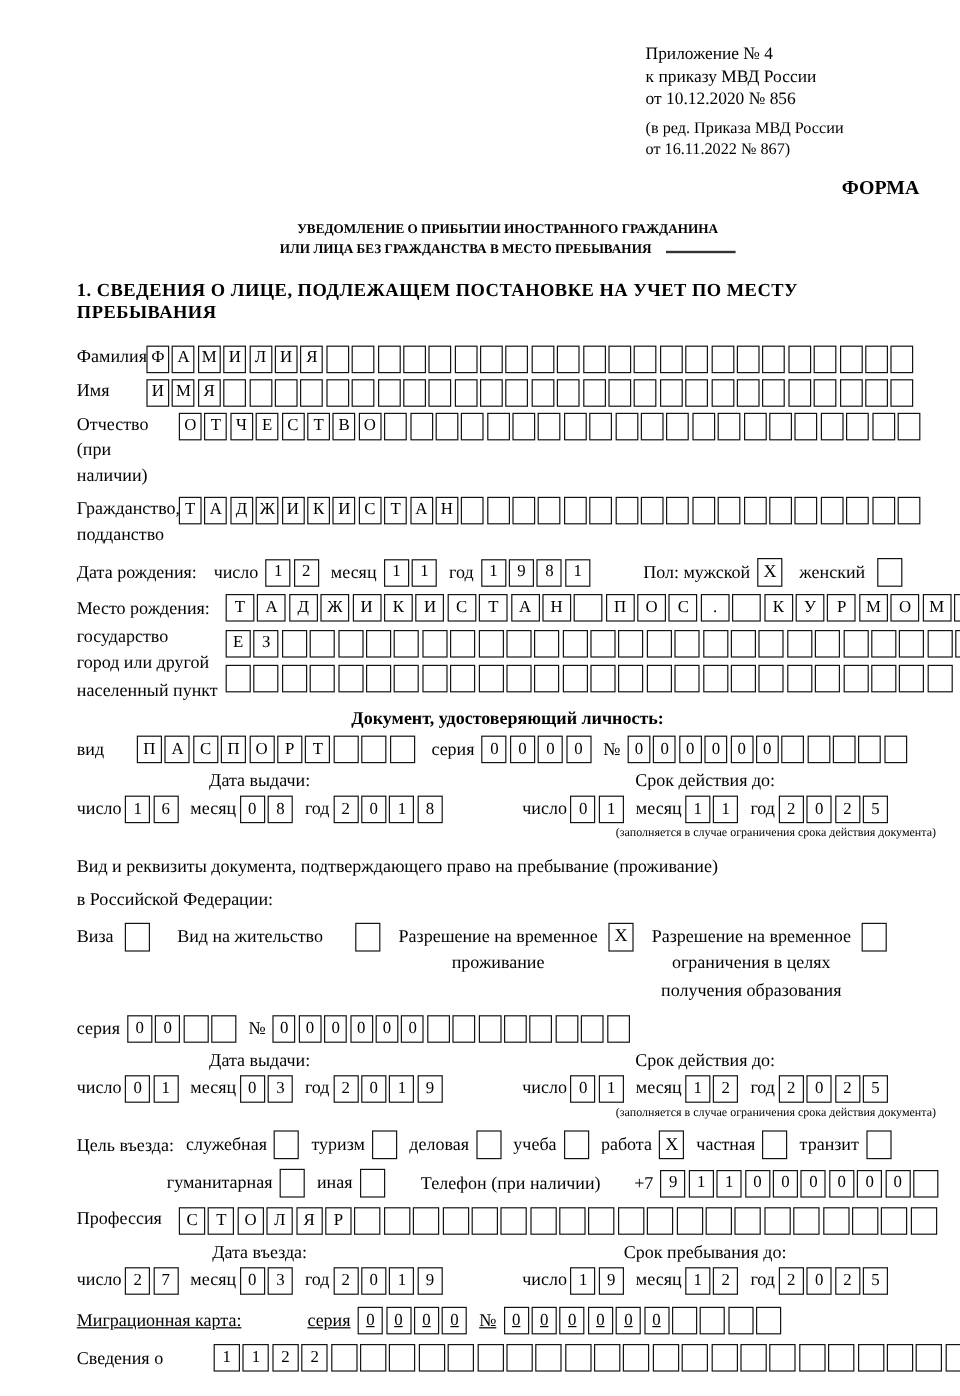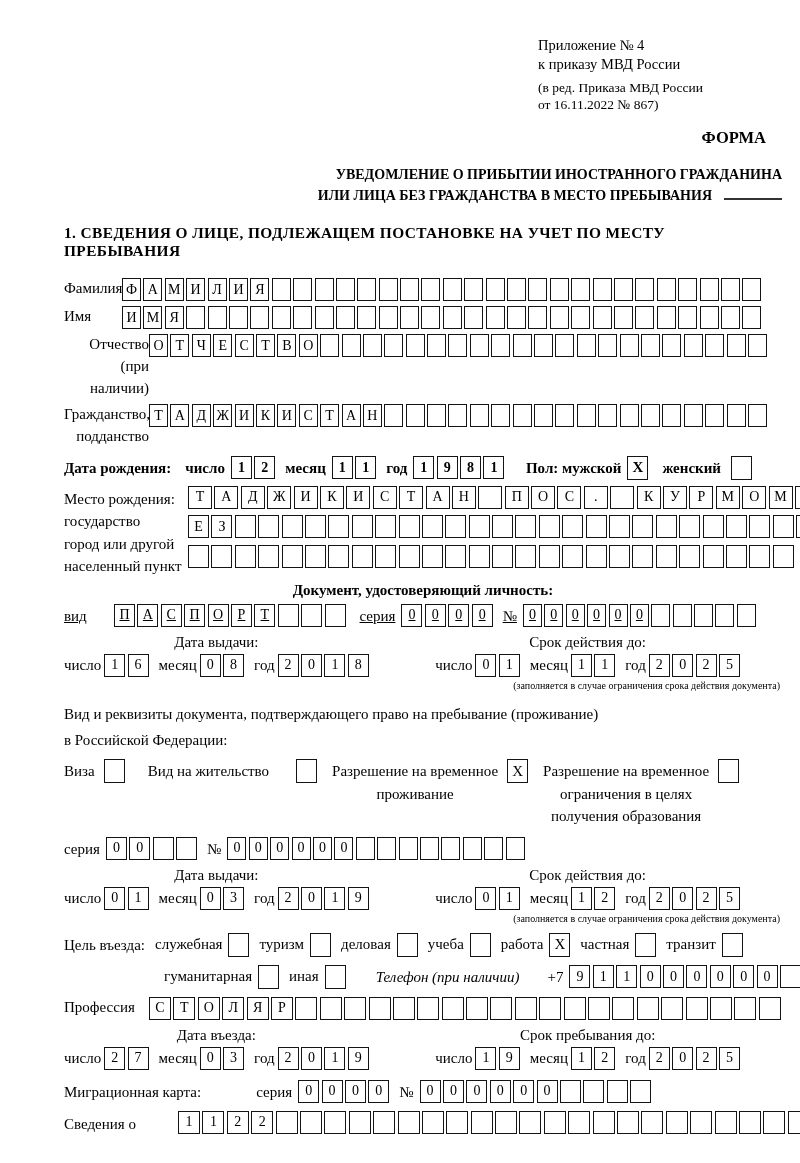--- a/index.html
+++ b/index.html
@@ -11,29 +11,29 @@
     font-size: 15px;
   }
   .page { padding: 36px 18px 0 64px; width: 800px; }
 
   
   .appendix { margin-left: 474px; line-height: 1.3; font-size: 14.5px; }
   .appendix-note { margin-top: 5px; font-size: 13.5px; line-height: 1.3; }
   .forma { text-align: right; padding-right: 16px; font-weight: bold; font-size: 16.5px; margin-top: 14px; }
 
   
-  .title { text-align: right; font-weight: bold; font-size: 14px; line-height: 1.55; margin-top: 16px; }
+  .title { text-align: center; font-weight: bold; font-size: 11px; line-height: 1.55; margin-top: 16px; }
   .blank-line { display: inline-block; width: 58px; border-bottom: 2px solid #333; margin-left: 12px; vertical-align: baseline; }
 
   .sec-heading { margin-top: 17px; font-weight: bold; font-size: 15.4px; letter-spacing: 0.4px; }
 
   
   .row { display: flex; align-items: flex-start; margin-top: 5px; }
   .lbl { flex-shrink: 0; padding-top: 2px; }
-  .lbl2 { flex-shrink: 0; line-height: 1.45; text-align: right; }
+  .lbl2 { flex-shrink: 0; line-height: 1.45; }
   .boxes { display: inline-flex; gap: 2.4px; flex-shrink: 0; }
   .box {
     width: 19px; height: 23px; flex-shrink: 0;
     border: 1.6px solid #141414;
     display: inline-flex; align-items: center; justify-content: center;
     font-size: 14px; background: #fff;
   }
   .b21 .box { width: 21px; }
   .b22 .box { width: 22px; }
   .b24 .box { width: 24px; }
@@ -80,20 +80,21 @@
   .rep-rows .boxes { margin-bottom: 6.5px; }
 </style>
 </head>
 <body>
 
 <div class="page">
 
   <div class="appendix">
     <div>Приложение № 4</div>
     <div>к приказу МВД России</div>
+    <div>от 10.12.2020 № 856</div>
     <div class="appendix-note">
       <div>(в ред. Приказа МВД России</div>
       <div>от 16.11.2022 № 867)</div>
     </div>
   </div>
 
   <div class="forma">ФОРМА</div>
 
   <div class="title">
     <div>УВЕДОМЛЕНИЕ О ПРИБЫТИИ ИНОСТРАННОГО ГРАЖДАНИНА</div>
@@ -243,21 +244,21 @@
         <span class="box"></span>
         <span class="box"></span>
         <span class="box"></span>
         <span class="box"></span>
         <span class="box"></span>
         <span class="box"></span>
         <span class="box"></span>
       </span>
   </div>
 
-  <div class="row" style="margin-top:8px; align-items:center; padding-right:30px;font-weight:bold;">
+  <div class="row" style="margin-top:8px; align-items:center; padding-right:30px;">
     <span class="dl">Дата рождения:</span>
     <span class="dl gap14">число</span>
     <span class="boxes b21 gap6">
         <span class="box">1</span>
         <span class="box">2</span>
       </span>
     <span class="dl gap10">месяц</span>
     <span class="boxes b21 gap6">
         <span class="box">1</span>
         <span class="box">1</span>
@@ -364,21 +365,21 @@
           <span class="box"></span>
           <span class="box"></span>
           <span class="box"></span>
           <span class="box"></span>
         </div>
     </div>
   </div>
 
   <div class="center-bold">Документ, удостоверяющий личность:</div>
 
-  <div class="row" style="align-items:center;text-decoration:underline;">
+  <div class="row" style="align-items:center;">
     <span class="dl" style="width:50px;">вид</span>
     <span class="boxes b21">
         <span class="box">П</span>
         <span class="box">А</span>
         <span class="box">С</span>
         <span class="box">П</span>
         <span class="box">О</span>
         <span class="box">Р</span>
         <span class="box">Т</span>
         <span class="box"></span>
@@ -573,26 +574,26 @@
     <span class="plbl">учеба</span>
     <span class="chk"></span>
     <span class="plbl">работа</span>
     <span class="chk">X</span>
     <span class="plbl">частная</span>
     <span class="chk"></span>
     <span class="plbl">транзит</span>
     <span class="chk"></span>
   </div>
 
-  <div class="row purpose" style="margin-top:8px; margin-left:100px;">
+  <div class="row purpose" style="margin-top:8px; margin-left:100px;justify-content:flex-end;">
     <span class="plbl" style="margin-left:0;">гуманитарная</span>
     <span class="chk"></span>
     <span class="plbl">иная</span>
     <span class="chk"></span>
-    <span class="dl" style="margin-left:30px;font-style:italic;">Телефон (при наличии)</span>
+    <span class="dl" style="margin-left:30px;">Телефон (при наличии)</span>
     <span class="dl" style="margin-left:28px;">+7</span>
     <span class="boxes b21 gap6">
         <span class="box">9</span>
         <span class="box">1</span>
         <span class="box">1</span>
         <span class="box">0</span>
         <span class="box">0</span>
         <span class="box">0</span>
         <span class="box">0</span>
         <span class="box">0</span>
@@ -673,21 +674,21 @@
         <span class="boxes b21">
             <span class="box">2</span>
             <span class="box">0</span>
             <span class="box">2</span>
             <span class="box">5</span>
           </span>
       </div>
     </div>
   </div>
 
-  <div class="row" style="align-items:center; margin-top:10px;">
+  <div class="row" style="align-items:center; margin-top:10px;text-decoration:underline;">
     <span class="dl">Миграционная карта:</span>
     <span class="dl" style="margin-left:55px;">серия</span>
     <span class="boxes b21 gap6">
         <span class="box">0</span>
         <span class="box">0</span>
         <span class="box">0</span>
         <span class="box">0</span>
       </span>
     <span class="dl gap10">№</span>
     <span class="boxes b21 gap6">

